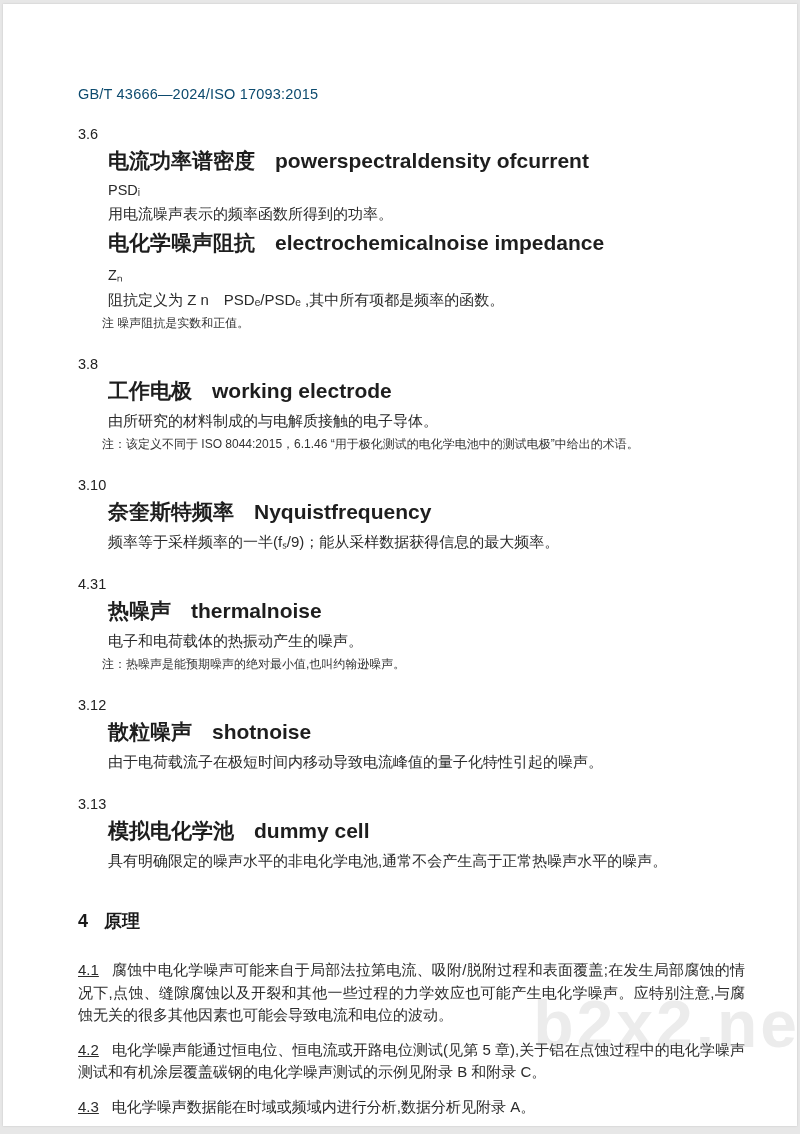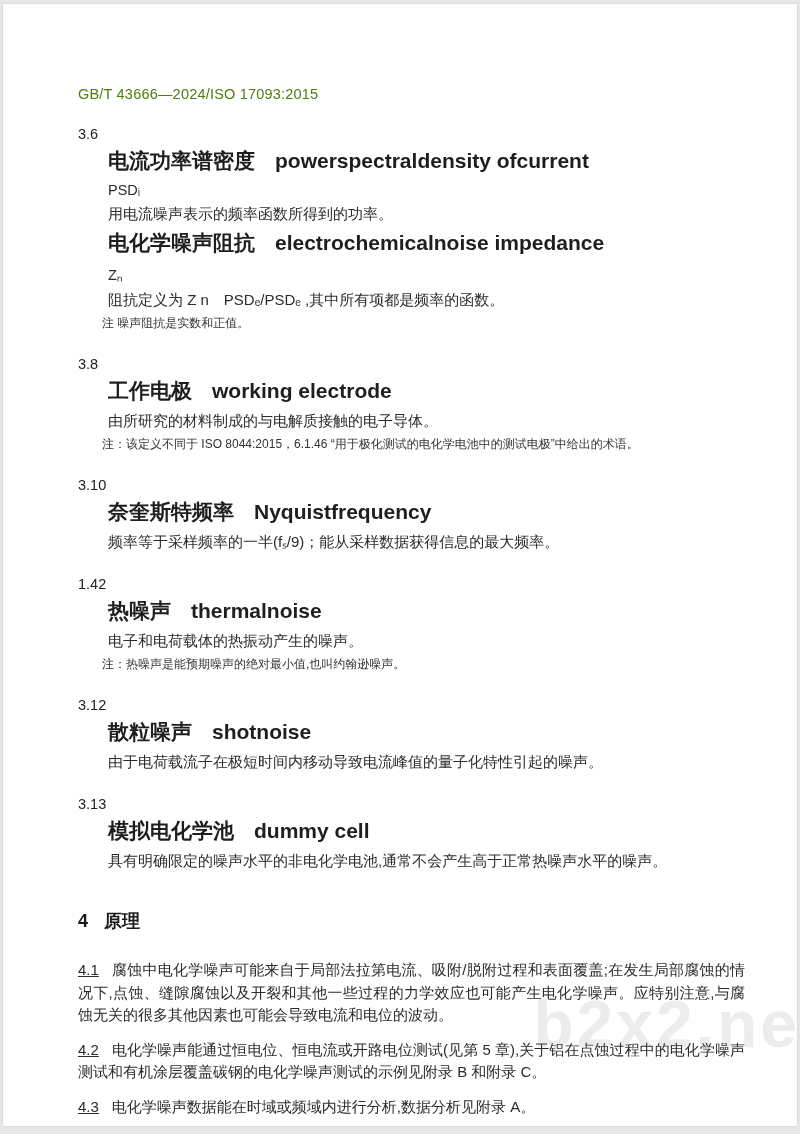--- a/index.html
+++ b/index.html
@@ -7,21 +7,21 @@
     position:relative;
     width:794px;height:1122px;
     margin:4px auto 8px auto;
     background:#ffffff;
     font-family:"Liberation Sans", sans-serif;
     color:#2b2b2b;
     overflow:hidden;
     box-shadow:0 0 2px rgba(0,0,0,0.15);
   }
   .content{padding:82px 52px 0 75px;font-size:15px;}
-  .doc-header{font-size:14.5px;color:#4d7c0f;letter-spacing:0.2px;}
+  .doc-header{font-size:14.5px;color:#0c4a6e;letter-spacing:0.2px;}
   .terms{margin-top:22px;}
   .term{margin-top:5px;}
   .term-num{font-size:14.5px;margin-top:24px;color:#222;}
   .term-title{margin:5px 0 0 30px;font-weight:bold;font-size:21px;color:#1e1e1e;}
   .term-title .en{margin-left:20px;font-weight:bold;}
   .term-symbol{margin:7px 0 0 30px;font-size:14.5px;}
   .term-def{margin:6px 0 0 30px;font-size:15px;line-height:20px;color:#2b2b2b;}
   .term-note{margin:5px 0 0 24px;font-size:12px;color:#333;}
   .section-heading{margin:38px 0 0 0;font-weight:bold;font-size:18px;color:#1a1a1a;}
   .section-heading .sec-num{margin-right:16px;}
@@ -79,21 +79,21 @@
 
       <div class="term">
         <div class="term-num">3.10</div>
         <div class="term-title">
           <span class="zh">奈奎斯特频率</span><span class="en">Nyquistfrequency</span>
         </div>
         <div class="term-def">频率等于采样频率的一半(fₛ/9)；能从采样数据获得信息的最大频率。</div>
       </div>
 
       <div class="term">
-        <div class="term-num">1.42</div>
+        <div class="term-num">4.31</div>
         <div class="term-title">
           <span class="zh">热噪声</span><span class="en">thermalnoise</span>
         </div>
         <div class="term-def">电子和电荷载体的热振动产生的噪声。</div>
         <div class="term-note">注：热噪声是能预期噪声的绝对最小值,也叫约翰逊噪声。</div>
       </div>
 
       <div class="term">
         <div class="term-num">3.12</div>
         <div class="term-title">

